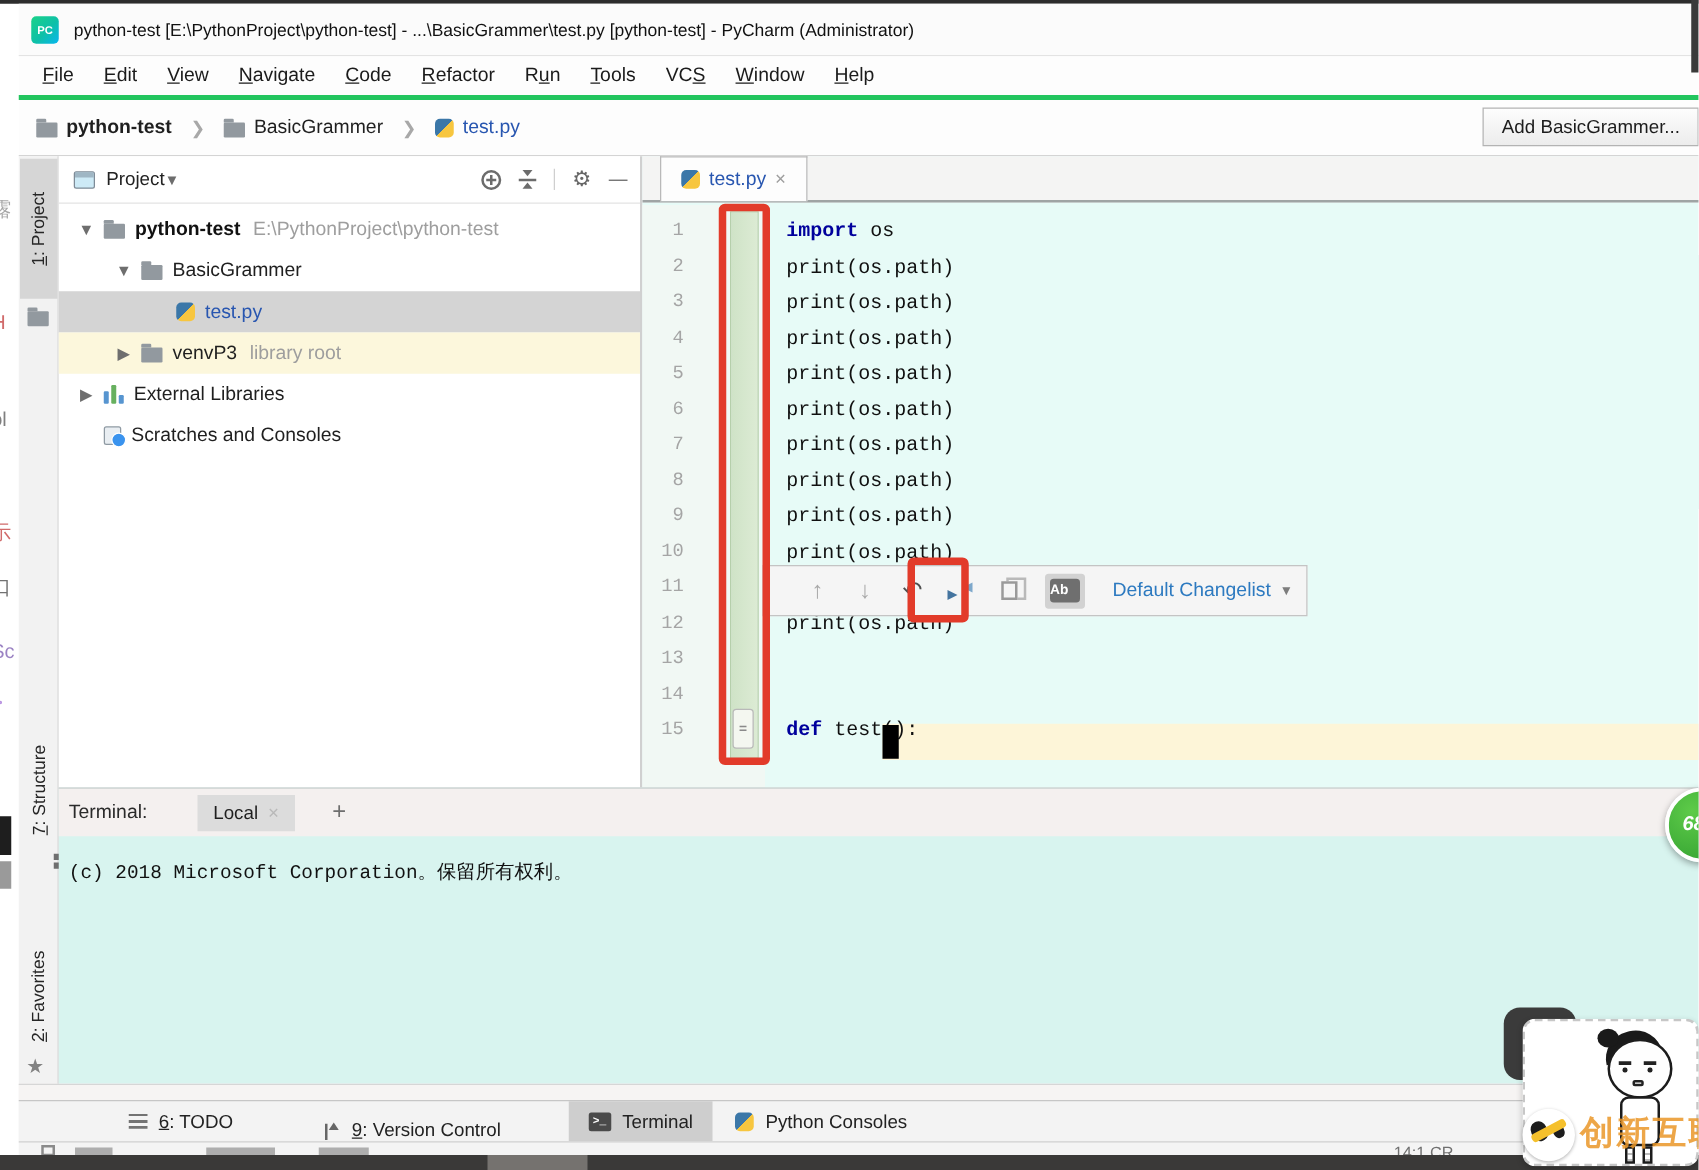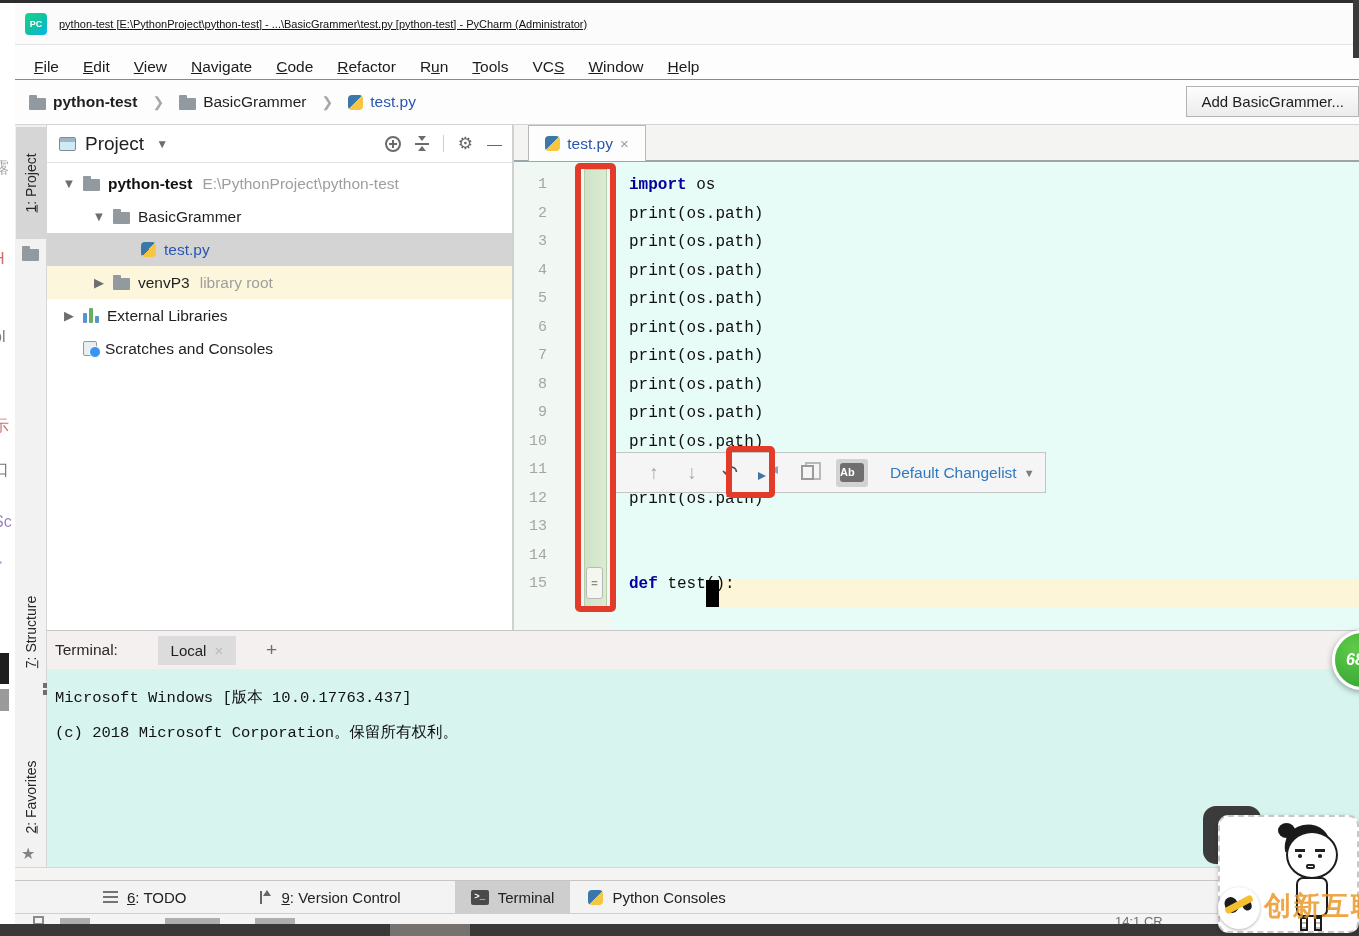--- a/index.html
+++ b/index.html
@@ -9,23 +9,23 @@
   .abs{position:absolute;}
   u{text-decoration:underline;}
 
   
   #topline{left:0;top:0;width:1359px;height:3px;background:#2d2d2d;}
   #rightbar-top{left:1353px;top:0;width:6px;height:58px;background:#3a3a3a;z-index:30;}
   #titlebar{left:15px;top:3px;width:1344px;height:42px;background:#fbfbfb;border-bottom:1px solid #e3e3e3;
             display:flex;align-items:center;padding-left:10px;}
   .pc-logo{width:22px;height:22px;border-radius:4px;background:linear-gradient(135deg,#1bd288 0%,#0ec0a8 55%,#07b6f0 100%);
            color:#fff;font:bold 9px/22px "Liberation Sans",sans-serif;text-align:center;margin-right:12px;}
-  #title-text{font-size:11px;color:#111;text-decoration:underline;}
-  #menubar{left:15px;top:45px;width:1344px;height:35px;background:#fdfdfd;border-bottom:1px solid #22c55e;
-           display:flex;align-items:flex-end;padding-left:8px;gap:2px;}
+  #title-text{font-size:14px;color:#111;}
+  #menubar{left:15px;top:45px;width:1344px;height:35px;background:#fdfdfd;border-bottom:4px solid #22c55e;
+           display:flex;align-items:center;padding-left:8px;gap:2px;}
   .menu-item{font-size:15.5px;padding:3px 11px;color:#1b1b1b;cursor:default;}
   #crumbbar{left:15px;top:80px;width:1344px;height:45px;background:#fdfdfd;border-bottom:1px solid #d4d4d4;
             display:flex;align-items:center;padding-left:14px;}
   .crumb{display:flex;align-items:center;font-size:15.5px;gap:7px;}
   .crumb-sep{color:#a8a8a8;font-size:14px;margin:0 8px;}
   .crumb-bold{font-weight:bold;}
   .crumb-blue{color:#2856b0;}
   #add-config{position:absolute;right:0px;top:6px;height:31px;padding:0 14px;background:linear-gradient(#fdfdfd,#ececec);
               border:1px solid #b3b3b3;font-size:15px;color:#1c1c1c;display:flex;align-items:center;}
 
@@ -37,21 +37,21 @@
   
   #stripe{left:15px;top:125px;width:32px;height:788px;background:#f2f2f2;border-right:1px solid #d6d6d6;}
   .vtab{position:absolute;left:16px;width:30px;display:flex;align-items:center;justify-content:center;}
   .vtab .vtext{transform:rotate(-90deg);white-space:nowrap;font-size:14px;color:#262626;}
   #vtab-project{top:127px;height:112px;background:#d6d6d6;}
   .stripe-ic{position:absolute;left:22px;}
 
   
   #proj-panel{left:47px;top:125px;width:467px;height:505px;background:#fff;border-right:2px solid #d0d0d0;}
   #proj-header{height:38px;border-bottom:1px solid #e3e3e3;display:flex;align-items:center;padding:0 10px 0 12px;}
-  #proj-title{font-size:19px;margin:0 12px 0 9px;color:#222;}
+  #proj-title{font-size:15px;margin:0 0 0 9px;color:#222;}
   .hdr-chev{color:#6d6d6d;font-size:12px;}
   #proj-header .spacer{flex:1;}
   .hdr-ic{margin-left:14px;}
   .vsep{width:1px;height:17px;background:#cfcfcf;margin-left:14px;}
   #tree{padding-top:4px;}
   .tree-row{height:33px;display:flex;align-items:center;font-size:15.5px;white-space:nowrap;}
   .tree-row .chev{width:28px;text-align:center;color:#6e6e6e;font-size:13px;flex:none;}
   .tree-row .lbl{margin-left:8px;}
   .tree-row .sfx{margin-left:10px;color:#9e9e9e;}
   .row-sel{background:#d4d4d4;}
@@ -140,21 +140,21 @@
   #term-plus{margin-left:30px;font-size:19px;color:#6e6e6e;}
   #term-body{padding:12px 0 0 8px;font:15.5px/35px "Liberation Mono",monospace;color:#111;white-space:pre;}
   #term-cursor{display:inline-block;width:10px;height:22px;border:2px solid #111;vertical-align:-4px;margin-left:1px;}
 
   
   #gapstrip{left:15px;top:867px;width:1344px;height:13px;background:#f6f4f3;border-top:1px solid #d6d6d6;}
   #bottombar{left:15px;top:880px;width:1344px;height:33px;background:#f3f3f3;border-top:1px solid #c6c6c6;
              display:flex;align-items:stretch;padding-left:48px;}
   .bb-item{display:flex;align-items:center;gap:9px;font-size:15px;color:#222;padding:0 16px;}
   .bb-sel{background:#cecece;}
-  .bb-gap1{margin-left:24px;} .bb-gap2{margin-left:40px;} .bb-gap3{margin-left:38px;} .bb-gap4{margin-left:2px;}
+  .bb-gap1{margin-left:24px;} .bb-gap2{margin-left:40px;align-items:flex-end;} .bb-gap3{margin-left:38px;} .bb-gap4{margin-left:2px;}
   #statusrow{left:15px;top:913px;width:1344px;height:12px;background:#f4f4f4;border-top:1px solid #cfcfcf;overflow:hidden;}
   .stat-sm{position:absolute;background:#7e7e7e;height:6px;top:4px;opacity:.6;}
   #stat-ic{position:absolute;left:18px;top:2px;width:11px;height:9px;border:2px solid #8a8a8a;}
   #stat-right{position:absolute;left:1100px;top:0px;font-size:13px;color:#6f6f6f;}
   #darkstrip{left:0;top:924px;width:1359px;height:12px;background:#3a3938;z-index:20;}
   #darkstrip .seg{position:absolute;left:390px;top:0;width:80px;height:12px;background:#75726f;}
 
   
   #badge68{left:1332px;top:630px;width:60px;height:60px;border-radius:50%;
            background:radial-gradient(circle at 35% 30%,#5ecb49,#2f9e2f);border:3px solid #fff;
@@ -368,21 +368,21 @@
   
   <div class="abs" id="terminal">
     <div id="term-header">
       <span id="term-label">Terminal:</span>
       <span id="term-tab">
         <span>Local</span>
         <span class="ic-close" style="color:#b9b9b9">×</span>
       </span>
       <span id="term-plus">+</span>
     </div>
-    <div id="term-body"><div>Microsoft Windows [版本 10.0.17763.437]</div><div>(c) 2018 Microsoft Corporation。保留所有权利。</div><div>&nbsp;</div></div>
+    <div id="term-body"><div>(c) 2018 Microsoft Corporation。保留所有权利。</div><div>&nbsp;</div></div>
   </div>
 
   
   <div class="abs" id="gapstrip"></div>
   <div class="abs" id="bottombar">
       <div class="bb-item bb-gap1">
         <span class="ic ic-todo"></span>
         <span><u>6</u>: TODO</span>
       </div>
       <div class="bb-item bb-gap2">

